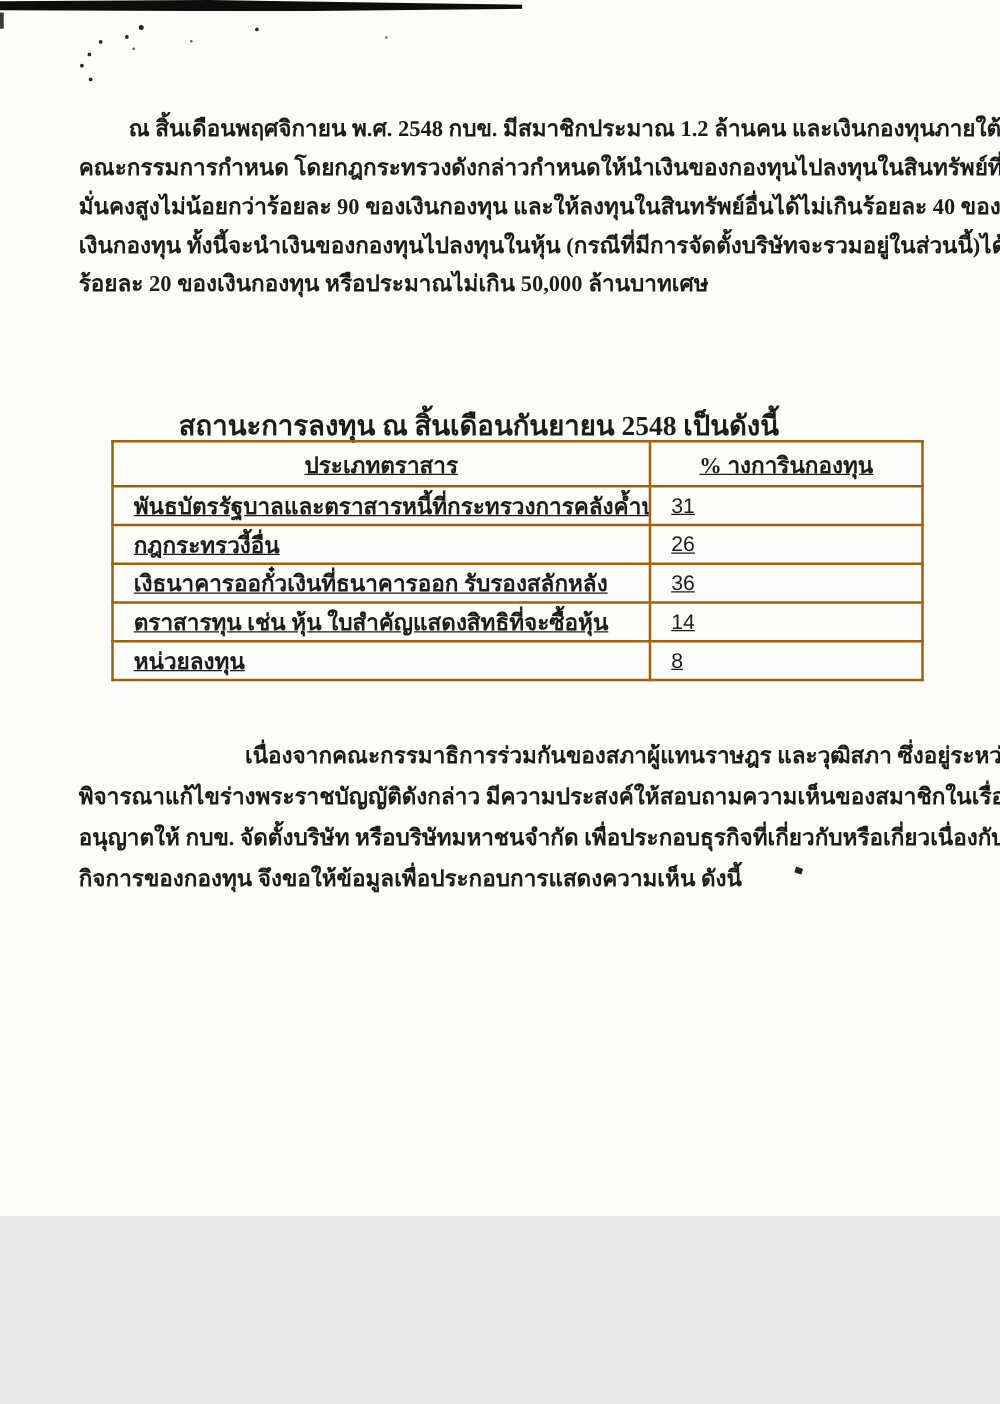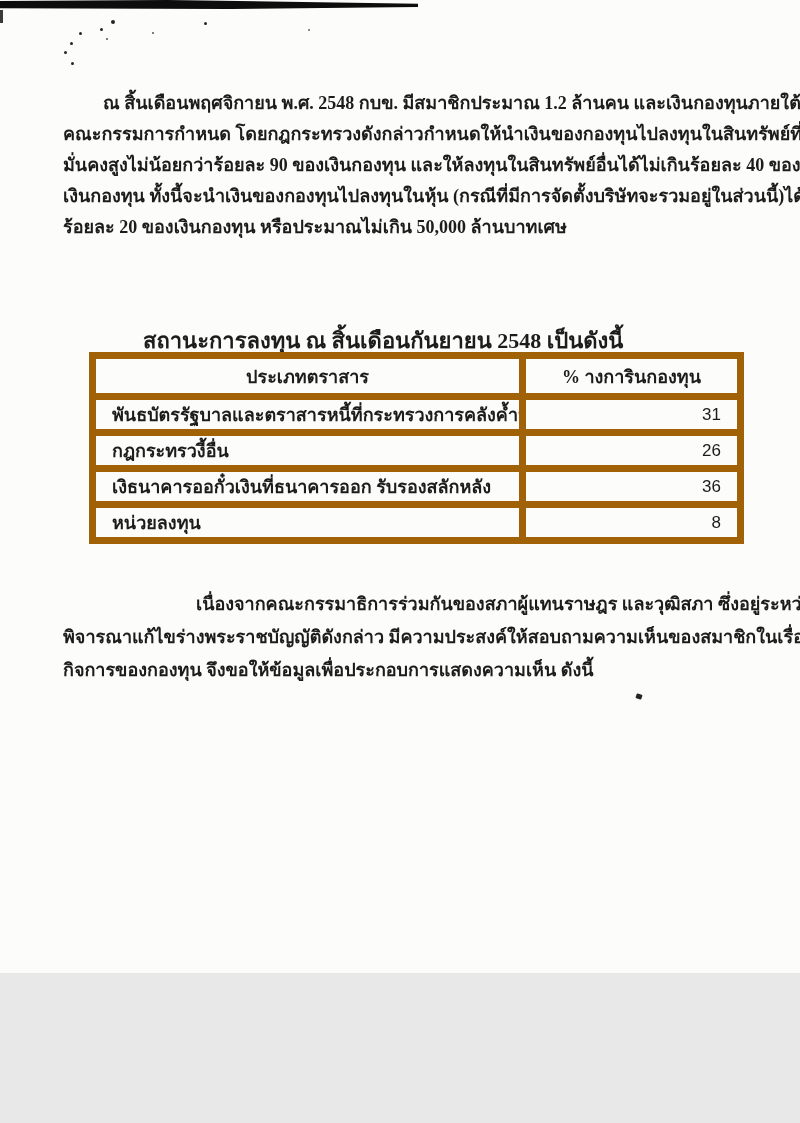--- a/index.html
+++ b/index.html
@@ -54,29 +54,30 @@
   .invest-table {
     position: absolute; left: 89px; top: 352px;
     width: 648px;
     border-collapse: collapse;
     table-layout: fixed;
     font-size: 18px;
   }
   .invest-table col.c-type { width: 430px; }
   .invest-table col.c-pct  { width: 218px; }
   .invest-table th, .invest-table td {
-    border: 7px solid #a16207;
+    border: 2px solid #a16207;
     padding: 0 16px;
     overflow: hidden;
+    text-decoration: underline;
   }
   .invest-table th { height: 34px; text-align: center; font-weight: 600; }
   .invest-table td { height: 25px; }
   .invest-table td.type-cell { text-align: left; white-space: nowrap; }
   .invest-table td.pct-cell {
-    text-align: right;
+    text-align: left;
     font-weight: 400;
     font-size: 17px;
     font-family: "Liberation Sans", "DejaVu Sans", sans-serif;
   }
 
   .page-number {
     position: absolute; left: 717px; top: 1006px;
     font-size: 16px; font-weight: 400;
     font-family: "Liberation Sans", "DejaVu Sans", sans-serif;
     color: #2a2a2a;
@@ -129,27 +130,32 @@
       </tr>
       <tr>
         <td class="type-cell">กฎกระทรวงี้อื่น</td>
         <td class="pct-cell">26</td>
       </tr>
       <tr>
         <td class="type-cell">เงิธนาคารออกั๋วเงินที่ธนาคารออก รับรองสลักหลัง</td>
         <td class="pct-cell">36</td>
       </tr>
       <tr>
+        <td class="type-cell">ตราสารทุน เช่น หุ้น ใบสำคัญแสดงสิทธิที่จะซื้อหุ้น</td>
+        <td class="pct-cell">14</td>
+      </tr>
+      <tr>
         <td class="type-cell">หน่วยลงทุน</td>
         <td class="pct-cell">8</td>
       </tr>
     </tbody>
   </table>
 
   <div class="para para2">
     <div class="line indent">เนื่องจากคณะกรรมาธิการร่วมกันของสภาผู้แทนราษฎร และวุฒิสภา ซึ่งอยู่ระหว่างการ</div>
     <div class="line">พิจารณาแก้ไขร่างพระราชบัญญัติดังกล่าว มีความประสงค์ให้สอบถามความเห็นของสมาชิกในเรื่องการ</div>
+    <div class="line">อนุญาตให้ กบข. จัดตั้งบริษัท หรือบริษัทมหาชนจำกัด เพื่อประกอบธุรกิจที่เกี่ยวกับหรือเกี่ยวเนื่องกับ</div>
     <div class="line">กิจการของกองทุน  จึงขอให้ข้อมูลเพื่อประกอบการแสดงความเห็น ดังนี้</div>
   </div>
 
   <div class="page-number">2</div>
 
 </div>
 
 </body></html>

